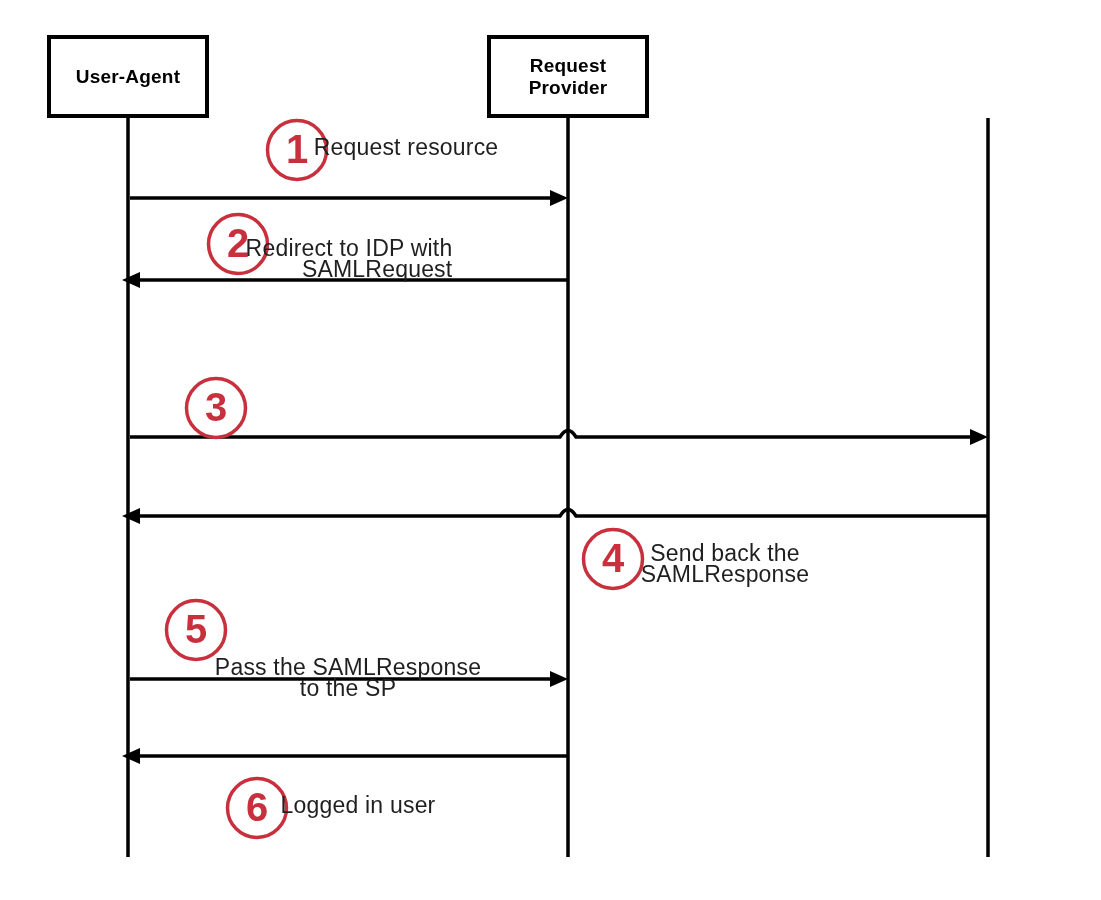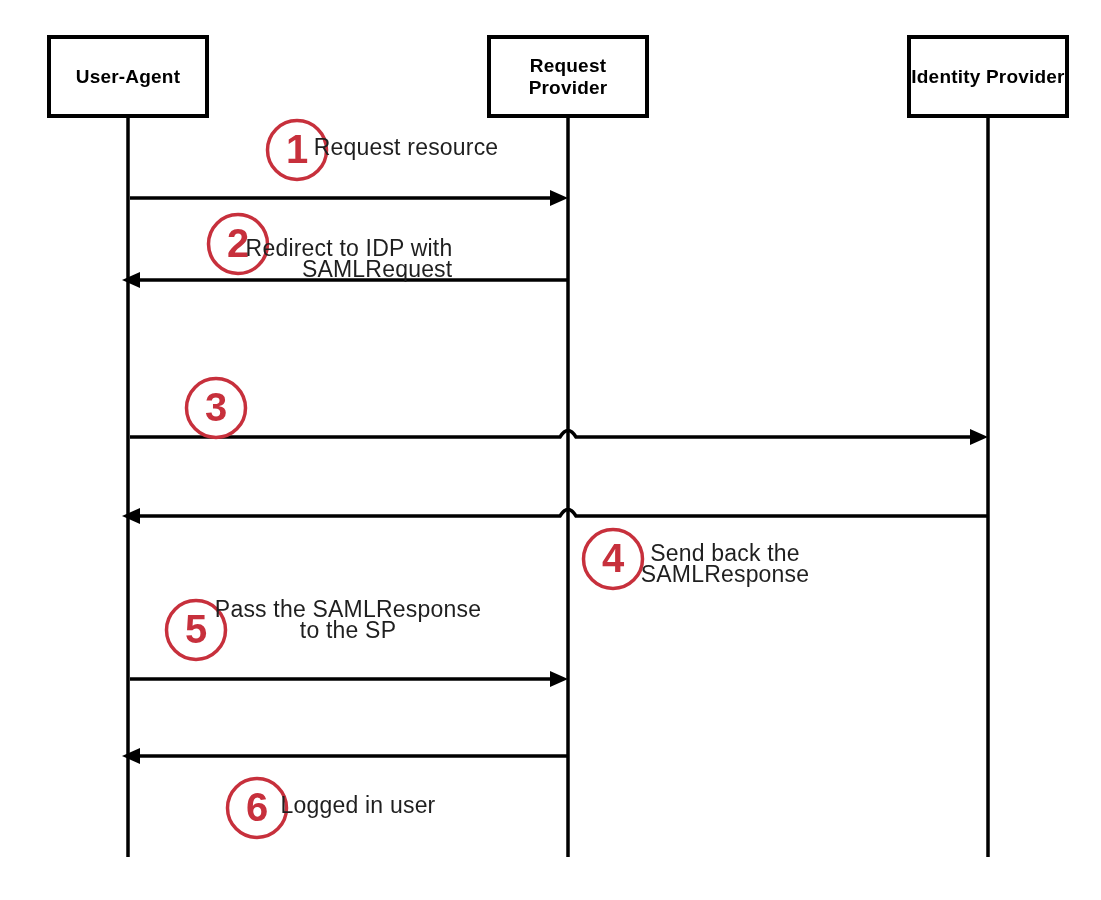--- a/index.html
+++ b/index.html
@@ -65,21 +65,21 @@
     line-height: 21px;
     color: #1f1f1f;
     letter-spacing: 0.2px;
     text-align: center;
     white-space: pre-line;
   }
   .l1 { left: 406px; top: 147px; }
   .l2 { left: 349px; top: 259px; text-align: right; }
   .l3 { left: 365px; top: 404px; }
   .l4 { left: 725px; top: 564px; }
-  .l5 { left: 348px; top: 620px; }
+  .l5 { left: 348px; top: 678px; }
   .l6 { left: 358px; top: 805px; }
 
   .msg-line   { stroke: #000000; stroke-width: 3.5; fill: none; }
   .msg-head   { fill: #000000; stroke: none; }
   .lifeline   { stroke: #000000; stroke-width: 3.5; }
   .step-circle{ stroke: #C7303C; stroke-width: 3.5; fill: #ffffff; }
 </style>
 </head>
 <body>
 
@@ -128,23 +128,20 @@
     <circle class="step-circle" cx="196" cy="630" r="29.5"></circle>
     <circle class="step-circle" cx="257" cy="808" r="29.5"></circle>
   </svg>
 
   <div class="actor actor-ua">
     <span>User-Agent</span>
   </div>
   <div class="actor actor-sp">
     <span>Request Provider</span>
   </div>
-  <div class="actor actor-idp">
-    <span>Identity Provider</span>
-  </div>
 
   <span class="step-num n1">1</span>
   <span class="step-num n2">2</span>
   <span class="step-num n3">3</span>
   <span class="step-num n4">4</span>
   <span class="step-num n5">5</span>
   <span class="step-num n6">6</span>
 
   <div class="step-label l1">Request resource</div>
   <div class="step-label l2">Redirect to IDP with

